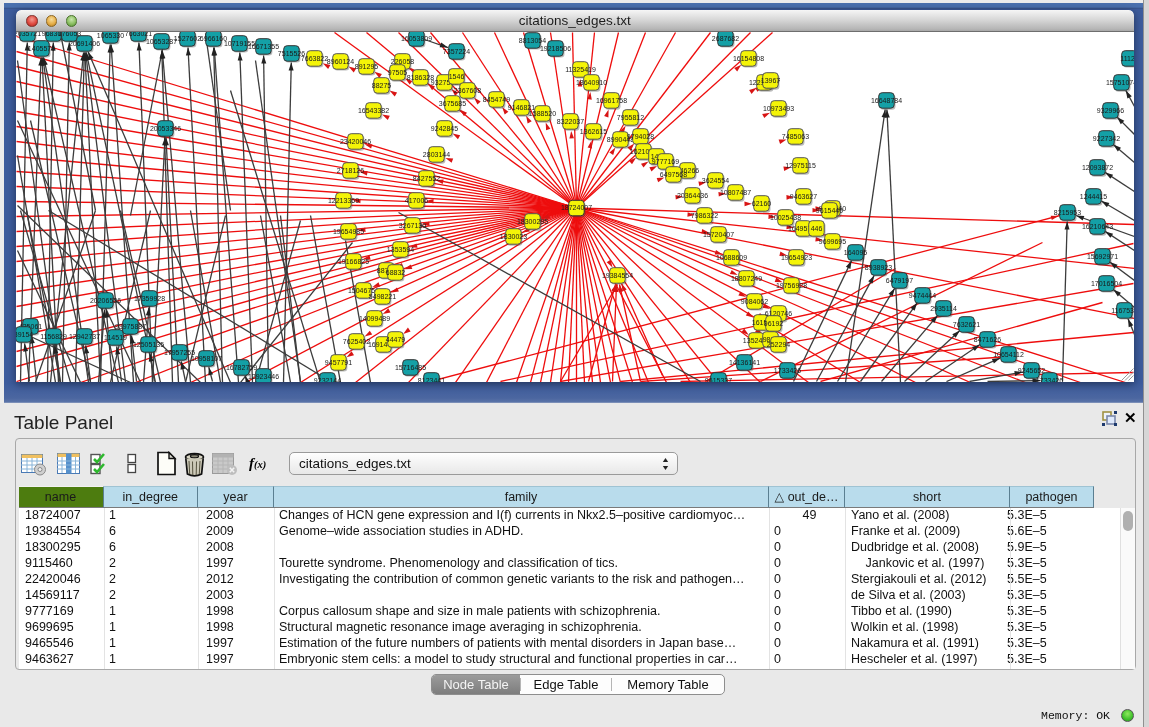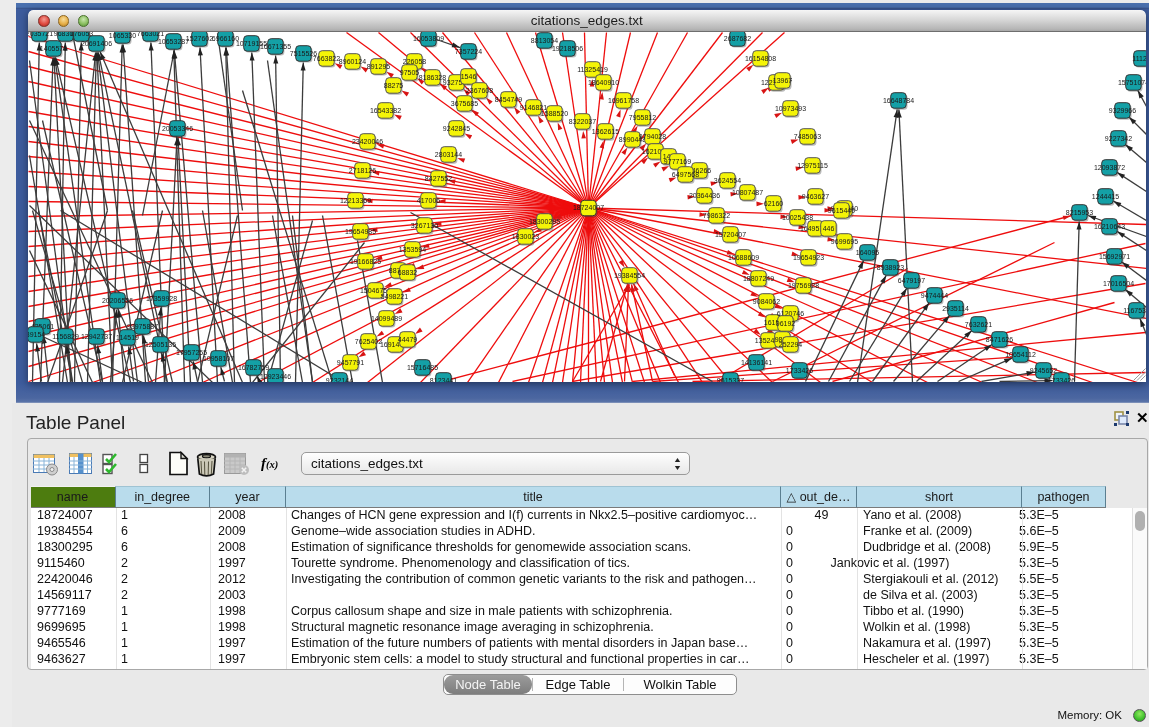--- a/index.html
+++ b/index.html
@@ -1,16 +1,16 @@
 <!DOCTYPE html>
 <html><head><meta charset="utf-8"><style>
 * { margin:0; padding:0; box-sizing:border-box; }
 html,body { width:1149px; height:727px; overflow:hidden;
   font-family:"Liberation Sans", sans-serif; background:#ececec; }
-#app { position:absolute; inset:0;margin-left:12px; }
+#app { position:absolute; inset:0; }
 
 #bluepanel { position:absolute; left:4px; top:2.5px; width:1139px; height:400px;
   background:linear-gradient(#4a70ae 0px, #4a70ae 4px, #39568f 5.5px, #3d5c9d 6.5px,
    #3d5c9d 380px, #4b66a0 395px, #5a74a8 399px, #9aa8c6 400px); }
 
 #netwin { position:absolute; left:15.5px; top:9.5px; width:1118.5px; height:372.5px;
   border-radius:5px 5px 0 0; overflow:hidden;
   box-shadow:0 2px 8px rgba(0,0,0,0.45); }
 #titlebar { position:absolute; left:0; top:0; width:100%; height:22px;
   background:linear-gradient(#f6f6f6, #d8d8d8 45%, #b6b6b6 90%, #a8a8a8);
@@ -58,23 +58,23 @@
 #scrollch { position:absolute; left:1104px; top:69px; width:14.5px; height:161px;
   background:#fafafa; border-left:1px solid #e0e0e0; }
 #scrollth { position:absolute; left:1106.5px; top:72px; width:10px; height:20px;
   background:#b0b0b0; border-radius:5px; }
 
 #tabs { position:absolute; left:431px; top:271.5px; height:21px; display:flex;
   border:1px solid #8e8e8e; border-radius:5px; overflow:hidden;
   background:#fdfdfd; }
 #tabs .seg { height:100%; font-size:13px; color:#111; text-align:center;
   line-height:20px; }
-#tabs .sel { background:linear-gradient(#9c9c9c,#7d7d7d); color:#f4f4f4;border-radius:9px; }
+#tabs .sel { background:linear-gradient(#9c9c9c,#7d7d7d); color:#f4f4f4; }
 #tabs .sep { width:1px; background:#b5b5b5; height:70%; align-self:center; }
-#memory { position:absolute; right:33px; top:306.5px; font-size:11.5px; color:#111; }
+#memory { position:absolute; right:33px; top:306.5px; font-size:11.5px; color:#111;font-family:Liberation Mono, monospace; }
 #memdot { position:absolute; left:1121px; top:306.5px; width:13px; height:13px;
   border-radius:50%; background:radial-gradient(circle at 50% 35%, #8ee95e, #3fc02c 60%, #2a9a1c);
   border:1px solid #555; }
 svg text { font-family:"Liberation Sans", sans-serif; }
 </style></head>
 <body>
 <div id="app">
   <div id="bluepanel"></div>
   <div id="netwin">
     <div id="canvas">
@@ -936,21 +936,21 @@
       <div class="tbicon" style="left:233px;top:16px;font-size:15px;font-style:italic;
         font-family:'Liberation Serif',serif;font-weight:bold">f<span style="font-size:10.5px">(x)</span></div>
       <div id="dropdown">
           <span class="txt">citations_edges.txt</span>
         <div class="arr">▲<br>▼</div>
         </div>
       <div id="thead">
         <div class="hcell" style="left:0px;width:85px;background:#4d7c0f;border-top-color:#f2f2f2">name</div>
         <div class="hcell" style="left:85px;width:94.5px">in_degree</div>
         <div class="hcell" style="left:179.5px;width:76px">year</div>
-        <div class="hcell" style="left:255.5px;width:495px">title</div>
+        <div class="hcell" style="left:255.5px;width:495px">family</div>
         <div class="hcell" style="left:750.5px;width:76px">△ out_de…</div>
         <div class="hcell" style="left:826.5px;width:165px">short</div>
         <div class="hcell" style="left:991.5px;width:84px">pathogen</div>
       </div>
       <div id="tbody">
 <div class="trow" style="top:0px">
 <span style="left:6.5px">18724007</span>
             <span style="left:90.5px">1</span>
 <span style="left:187.5px">2008</span>
             <span style="left:260.5px">Changes of HCN gene expression and I(f) currents in Nkx2.5–positive cardiomyoc…</span>
@@ -964,32 +964,31 @@
 <span style="left:187.5px">2009</span>
             <span style="left:260.5px">Genome–wide association studies in ADHD.</span>
 <span style="left:755.5px">0</span>
             <span style="left:832.5px">Franke et al. (2009)</span>
 <span style="left:988.5px">5.6E–5</span>
           </div>
 <div class="trow" style="top:32px">
 <span style="left:6.5px">18300295</span>
             <span style="left:90.5px">6</span>
 <span style="left:187.5px">2008</span>
-            <span style="left:260.5px">Estimation of significance thresholds for genomewide association scans.</span>
 <span style="left:755.5px">0</span>
             <span style="left:832.5px">Dudbridge et al. (2008)</span>
 <span style="left:988.5px">5.9E–5</span>
           </div>
 <div class="trow" style="top:48px">
 <span style="left:6.5px">9115460</span>
             <span style="left:90.5px">2</span>
 <span style="left:187.5px">1997</span>
             <span style="left:260.5px">Tourette syndrome. Phenomenology and classification of tics.</span>
 <span style="left:755.5px">0</span>
-            <span style="left:800px">Jankovic et al. (1997)</span>
+            <span style="left:847px">Jankovic et al. (1997)</span>
 <span style="left:988.5px">5.3E–5</span>
           </div>
 <div class="trow" style="top:64px">
 <span style="left:6.5px">22420046</span>
             <span style="left:90.5px">2</span>
 <span style="left:187.5px">2012</span>
             <span style="left:260.5px">Investigating the contribution of common genetic variants to the risk and pathogen…</span>
 <span style="left:755.5px">0</span>
             <span style="left:832.5px">Stergiakouli et al. (2012)</span>
 <span style="left:988.5px">5.5E–5</span>
@@ -1019,21 +1018,21 @@
 <span style="left:755.5px">0</span>
             <span style="left:832.5px">Wolkin et al. (1998)</span>
 <span style="left:988.5px">5.3E–5</span>
           </div>
 <div class="trow" style="top:128px">
 <span style="left:6.5px">9465546</span>
             <span style="left:90.5px">1</span>
 <span style="left:187.5px">1997</span>
             <span style="left:260.5px">Estimation of the future numbers of patients with mental disorders in Japan base…</span>
 <span style="left:755.5px">0</span>
-            <span style="left:832.5px">Nakamura et al. (1997)</span>
+            <span style="left:832.5px">Nakamura et al. (1991)</span>
 <span style="left:988.5px">5.3E–5</span>
           </div>
 <div class="trow" style="top:144px">
 <span style="left:6.5px">9463627</span>
             <span style="left:90.5px">1</span>
 <span style="left:187.5px">1997</span>
             <span style="left:260.5px">Embryonic stem cells: a model to study structural and functional properties in car…</span>
 <span style="left:755.5px">0</span>
             <span style="left:832.5px">Hescheler et al. (1997)</span>
 <span style="left:988.5px">5.3E–5</span>
@@ -1046,19 +1045,19 @@
       <div class="vgrid" style="left:829px"></div>
       <div class="vgrid" style="left:994px"></div>
       <div id="scrollch"></div>
       <div id="scrollth"></div>
     </div>
     <div id="tabs">
       <div class="seg sel" style="width:88px">Node Table</div>
       <div class="sep"></div>
       <div class="seg" style="width:90px">Edge Table</div>
       <div class="sep"></div>
-      <div class="seg" style="width:112px">Wolkin Table</div>
+      <div class="seg" style="width:112px">Memory Table</div>
     </div>
     <div id="memory">Memory: OK</div>
     <div id="memdot"></div>
   </div>
   <div id="rightstrip"></div>
 </div>
 
 </body></html>

